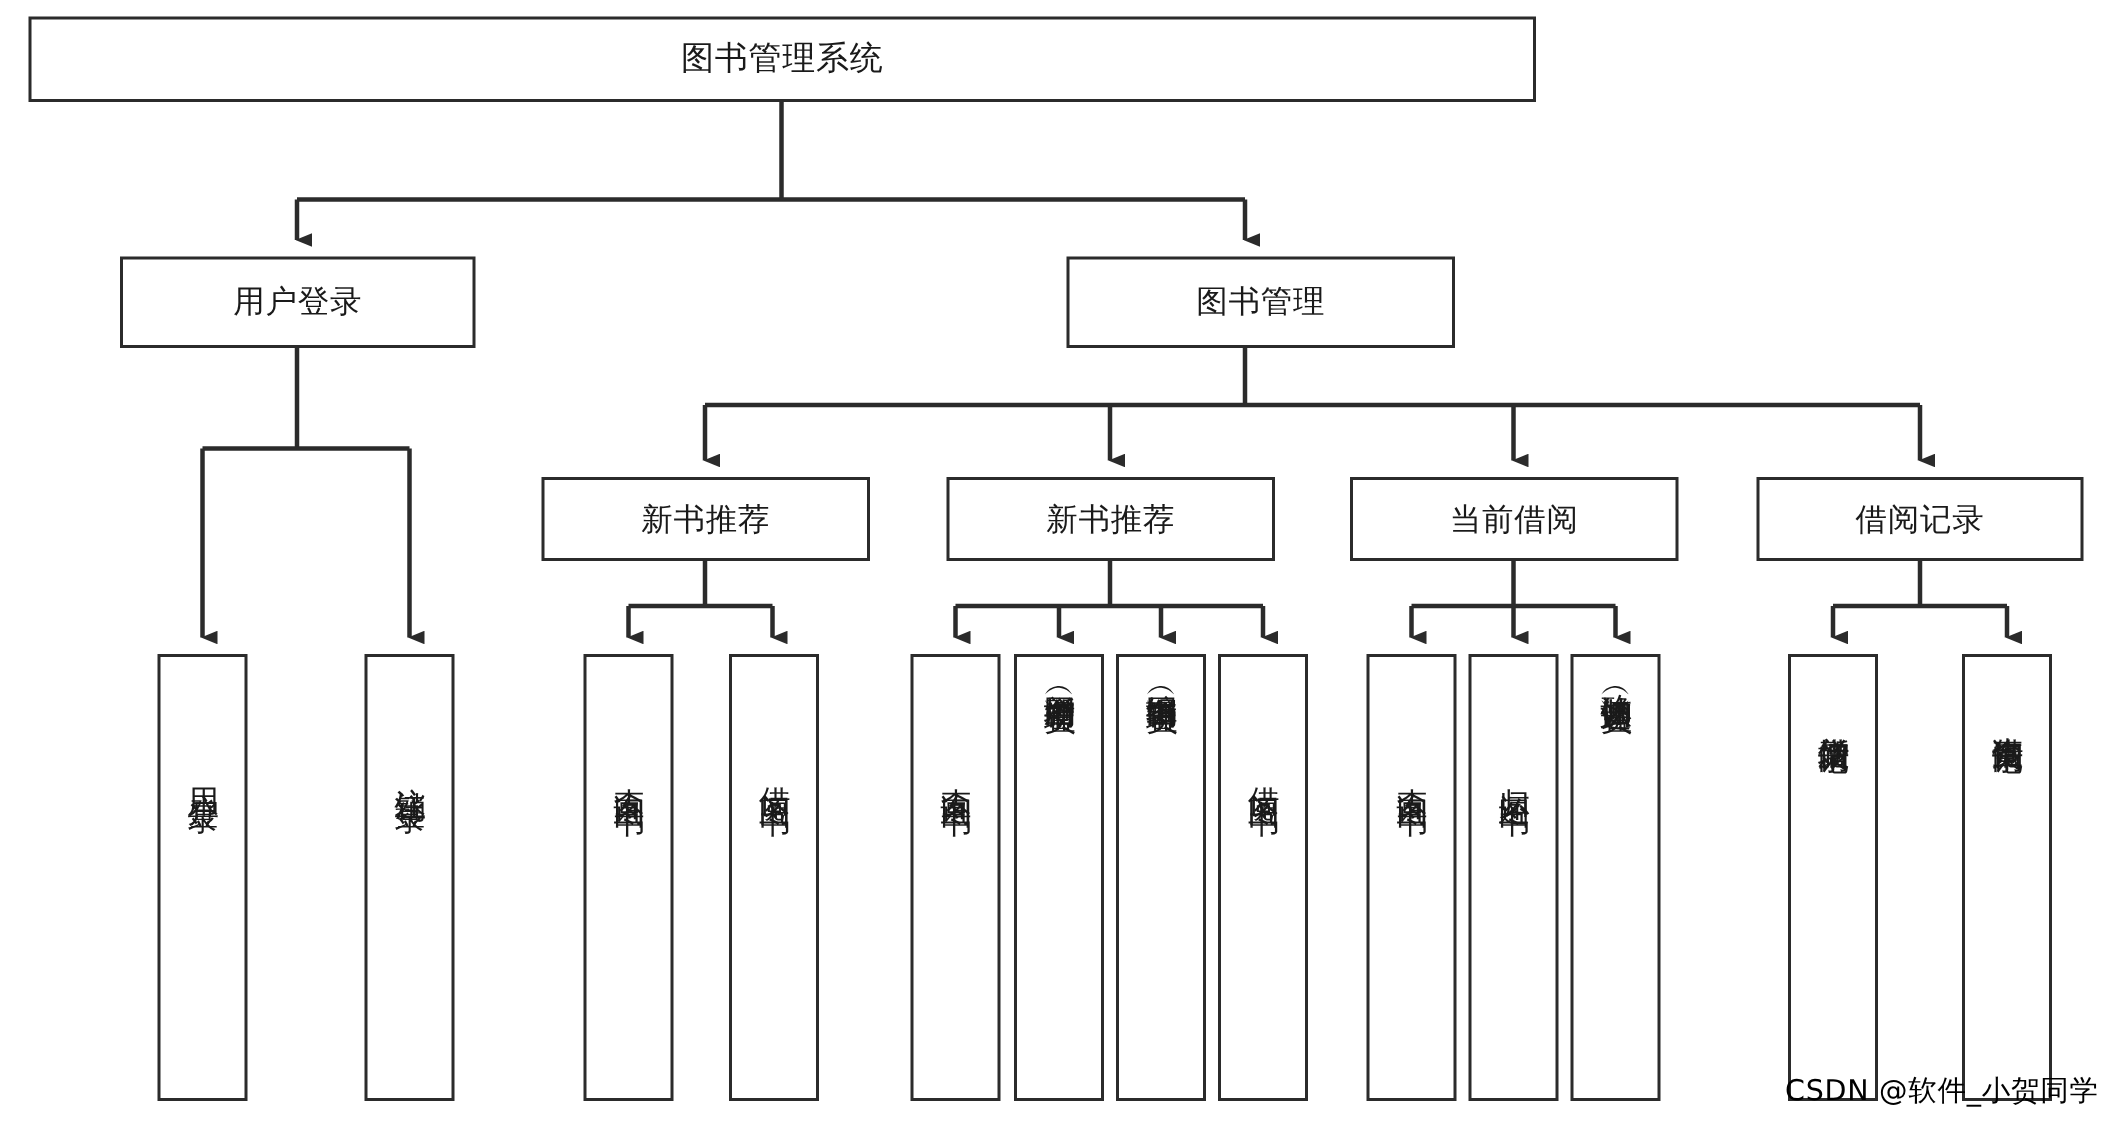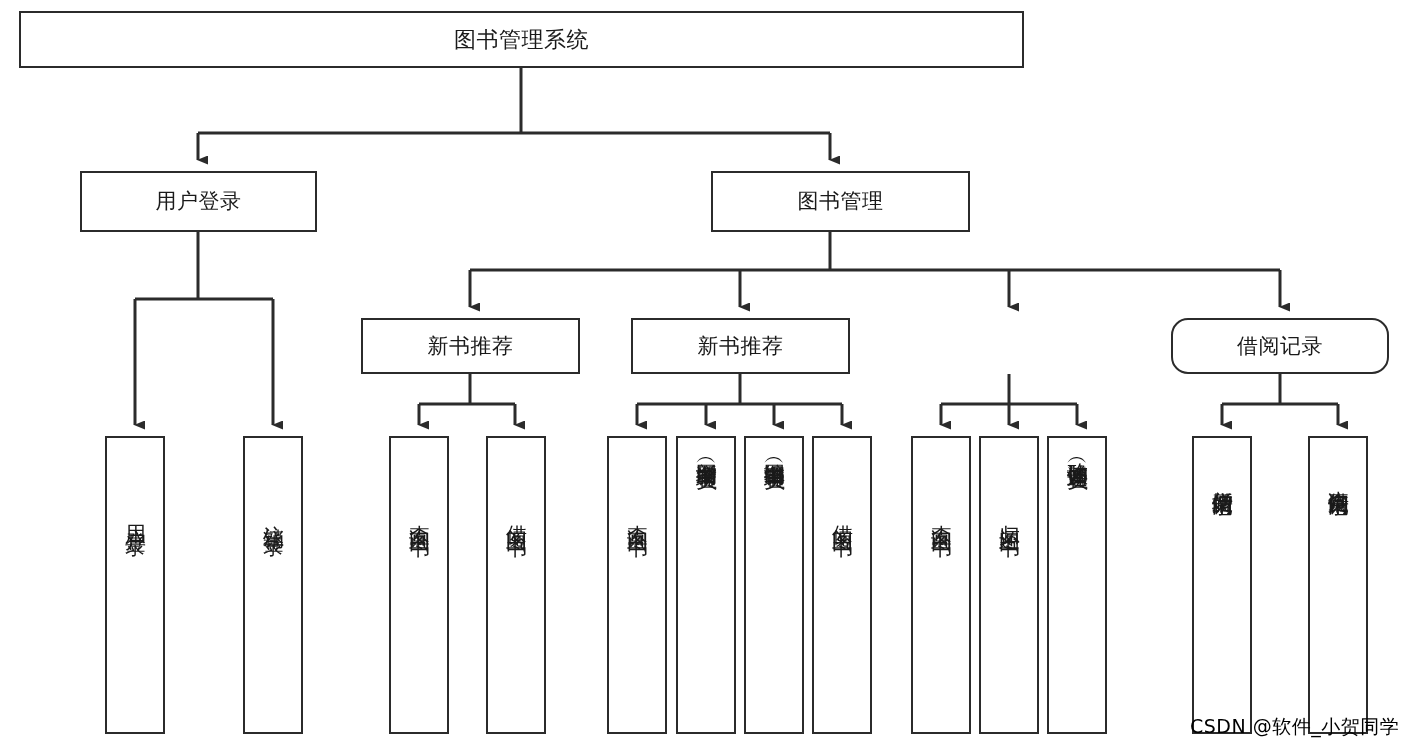--- a/index.html
+++ b/index.html
@@ -141,21 +141,24 @@
   <div class="node horiz" style="left:711px; top:171px; width:259px; height:61px;">
     <span class="node-label">图书管理</span>
   </div>
 
   <div class="node horiz" style="left:361px; top:318px; width:219px; height:56px;">
     <span class="node-label">新书推荐</span>
   </div>
   <div class="node horiz" style="left:631px; top:318px; width:219px; height:56px;">
     <span class="node-label">新书推荐</span>
   </div>
-  <div class="node horiz" style="left:1171px; top:318px; width:218px; height:56px;border-radius:17px;">
+  <div class="node horiz" style="left:900px; top:318px; width:219px; height:56px;">
+    <span class="node-label">当前借阅</span>
+  </div>
+  <div class="node horiz" style="left:1171px; top:318px; width:218px; height:56px;">
     <span class="node-label">借阅记录</span>
   </div>
 
   <div class="node vert" style="left:105px; top:436px; width:60px; height:298px; padding-top:70px;">
     <span class="node-label">用户登录</span>
   </div>
   <div class="node vert" style="left:243px; top:436px; width:60px; height:298px; padding-top:70px;">
     <span class="node-label">注销登录</span>
   </div>
 

